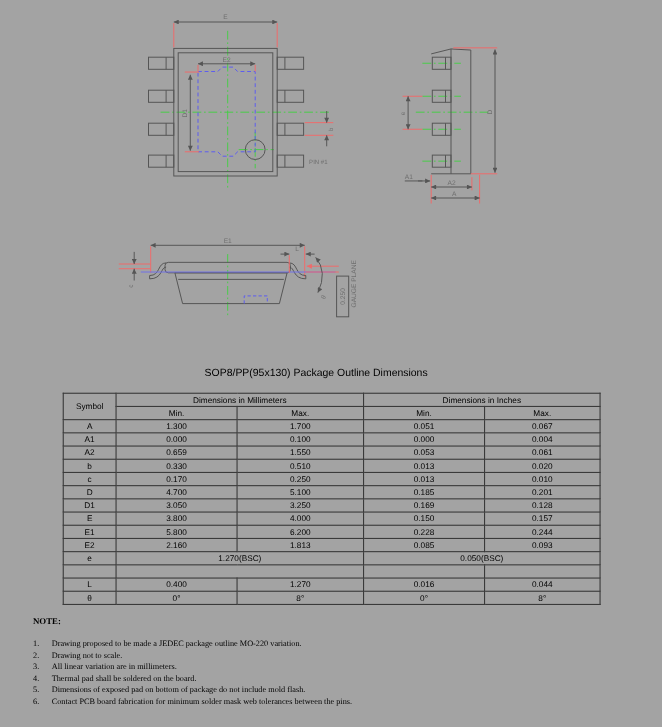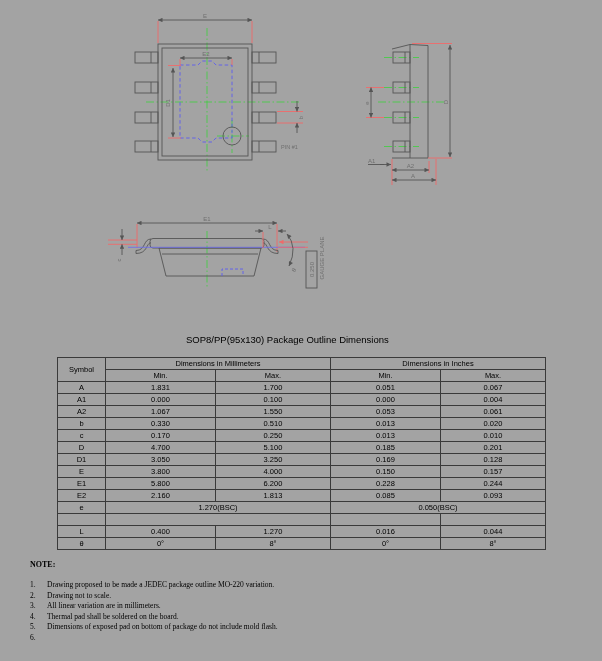--- a/index.html
+++ b/index.html
@@ -226,35 +226,35 @@
         <td colspan="2">Dimensions in Inches</td>
       </tr>
       <tr>
         <td>Min.</td>
         <td>Max.</td>
         <td>Min.</td>
         <td>Max.</td>
       </tr>
       <tr>
         <td>A</td>
-        <td>1.831</td>
+        <td>1.300</td>
         <td>1.700</td>
         <td>0.051</td>
         <td>0.067</td>
       </tr>
       <tr>
         <td>A1</td>
         <td>0.000</td>
         <td>0.100</td>
         <td>0.000</td>
         <td>0.004</td>
       </tr>
       <tr>
         <td>A2</td>
-        <td>1.067</td>
+        <td>0.659</td>
         <td>1.550</td>
         <td>0.053</td>
         <td>0.061</td>
       </tr>
       <tr>
         <td>b</td>
         <td>0.330</td>
         <td>0.510</td>
         <td>0.013</td>
         <td>0.020</td>
@@ -346,16 +346,17 @@
     <div class="note-item">
       <span class="note-num">4.</span>
       <span>Thermal pad shall be soldered on the board.</span>
     </div>
     <div class="note-item">
       <span class="note-num">5.</span>
       <span>Dimensions of exposed pad on bottom of package do not include mold flash.</span>
     </div>
     <div class="note-item">
       <span class="note-num">6.</span>
+      <span>Contact PCB board fabrication for minimum solder mask web tolerances between the pins.</span>
     </div>
   </div>
 
 </div>
 
 </body></html>

